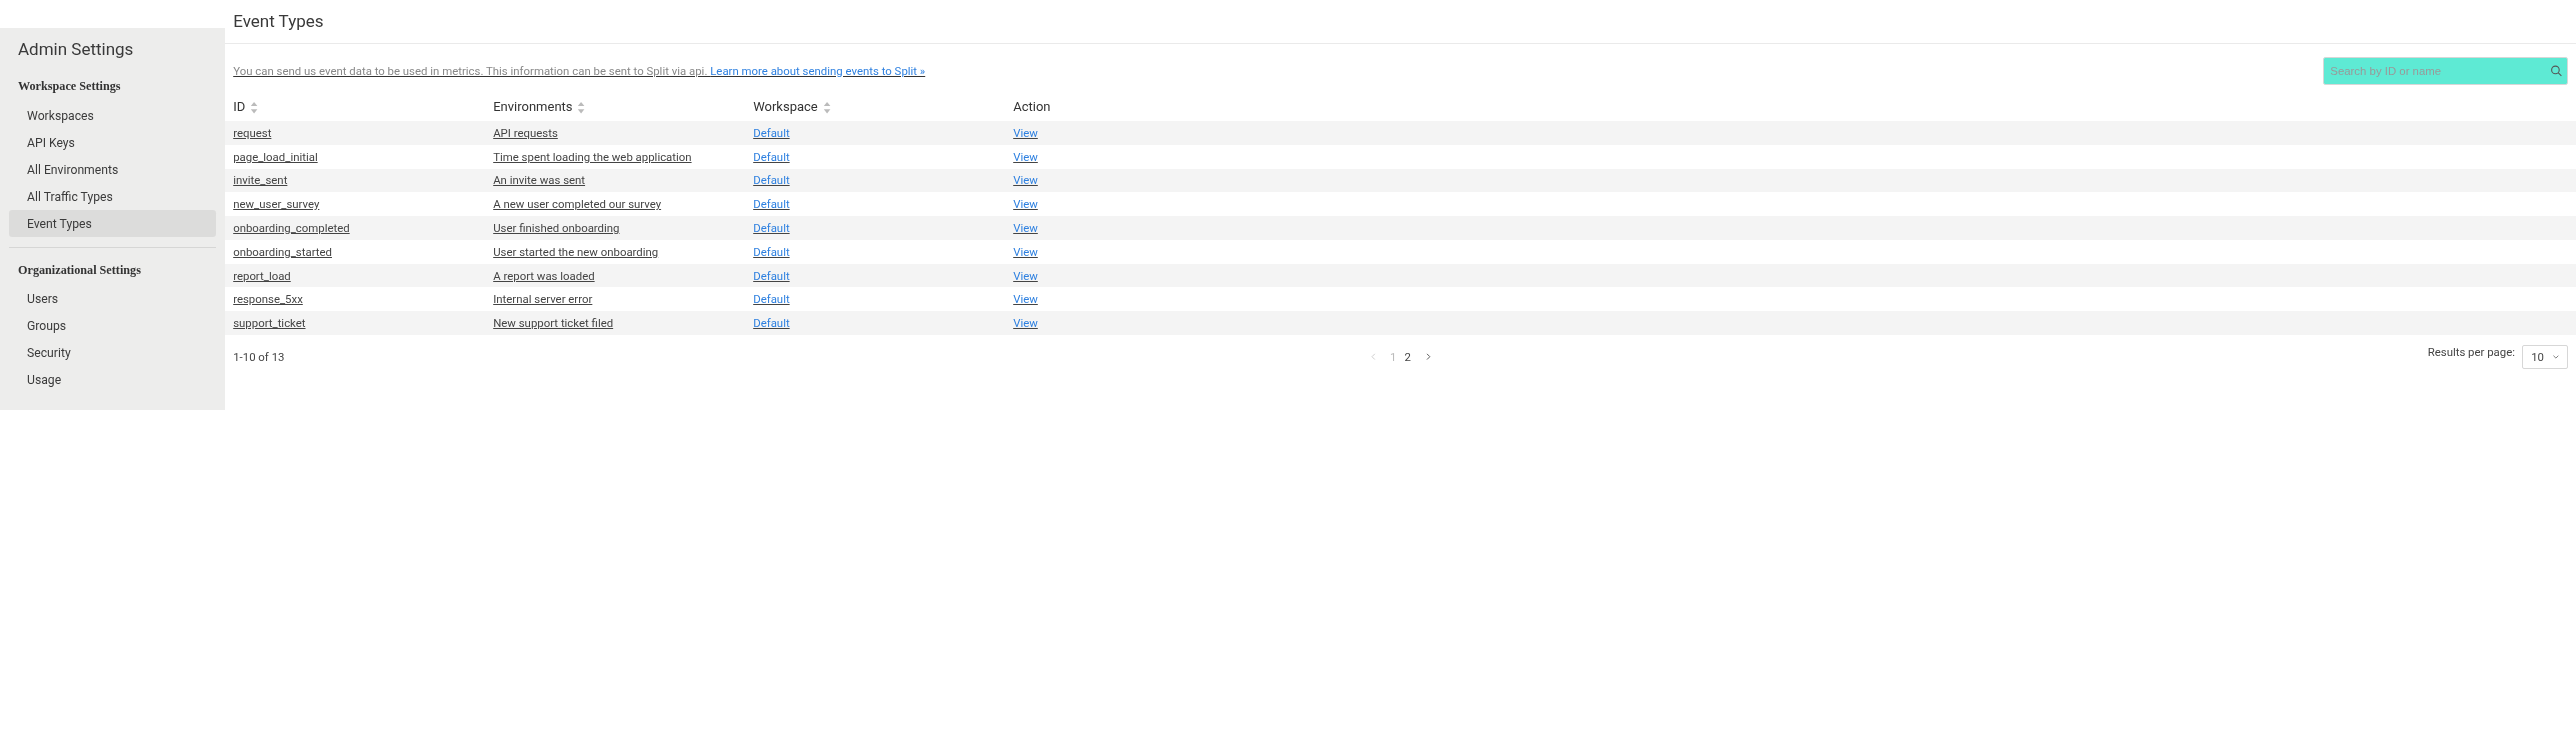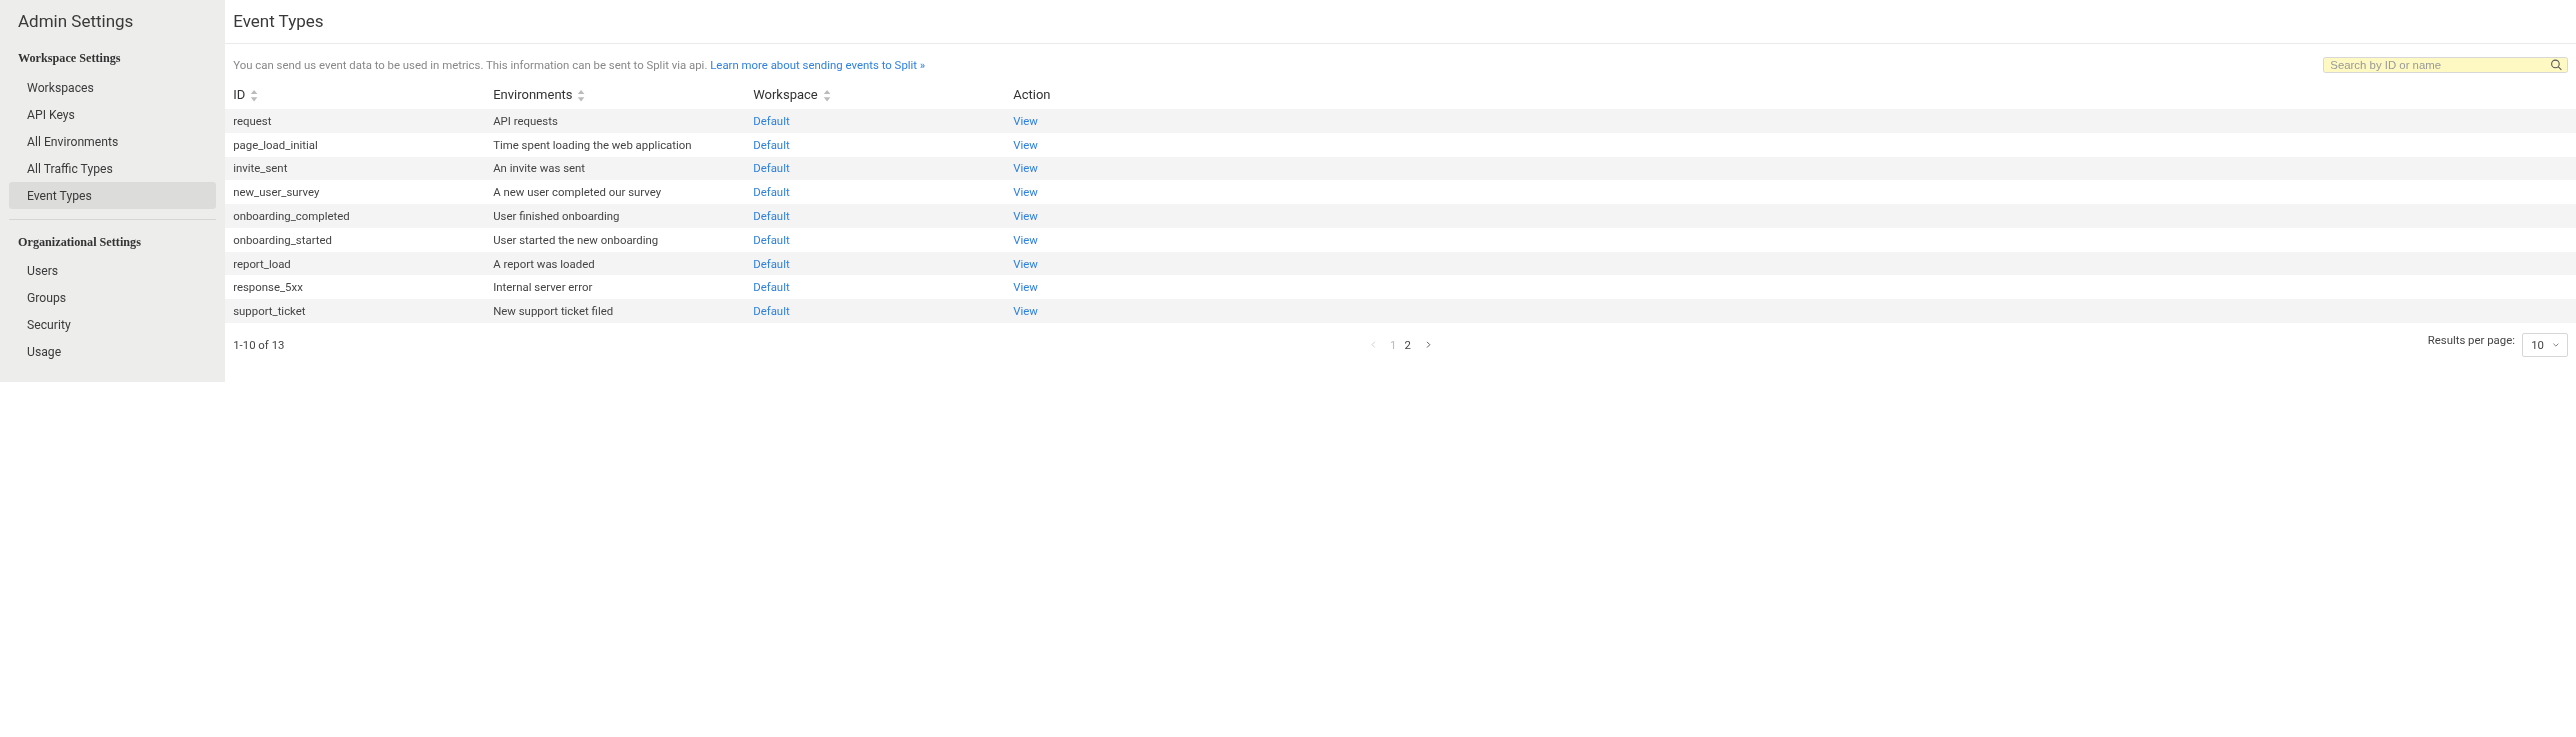--- a/index.html
+++ b/index.html
@@ -16,20 +16,21 @@
     width: 100%;
     min-height: 366px;
   }
 
   
   .sidebar {
     width: 225px;
     background: #ededec;
     padding: 11.4px 9px 16.3px 9px;
     flex-shrink: 0;
+    margin-top: 28px;
   }
   .sidebar-title {
     font-size: 17px;
     font-weight: 400;
     color: #3a3a3a;
     padding: 0 9px 8.2px 9px;
   }
   .sidebar-section-label {
     font-size: 12.2px;
     font-weight: 600;
@@ -66,43 +67,44 @@
     font-weight: 400;
     color: #3a3a3a;
     border-bottom: 0.8px solid #eaeaea;
   }
   .intro-row {
     display: flex;
     align-items: center;
     justify-content: space-between;
     padding: 13px 8.2px 8.2px 8.2px;
     gap: 34px;
+    text-decoration: underline;
   }
   .intro-text {
     font-size: 11.4px;
     color: #888;
   }
   .intro-link {
     color: #2f81e0;
     cursor: pointer;
   }
   .search-wrap {
     position: relative;
     width: 245px;
     flex-shrink: 0;
   }
   .search-input {
     width: 100%;
-    height: 16px;
+    height: 28px;
     border: 0.8px solid #d7d7d7;
     border-radius: 2.4px;
     padding: 3.3px 24.5px 3.3px 6.5px;
     font-size: 11.4px;
     color: #555;
-    background: #fef9c3;
+    background: #5eead4;
   }
   .search-input::placeholder { color: #999; }
   .search-icon {
     position: absolute;
     right: 4.9px;
     top: 50%;
     transform: translateY(-50%);
     width: 13px;
     height: 13px;
     color: #555;
@@ -134,20 +136,21 @@
     color: #bbb;
     flex-shrink: 0;
   }
   .table td {
     font-size: 11.4px;
     color: #444;
     padding: 4.9px 8.2px;
     white-space: nowrap;
     text-overflow: ellipsis;
     overflow: hidden;
+    text-decoration: underline;
   }
   .table tbody tr:nth-child(odd) td {
     background: #f4f4f4;
   }
   .link-cell a,
   .link-cell span {
     color: #2f81e0;
     cursor: pointer;
   }
 

